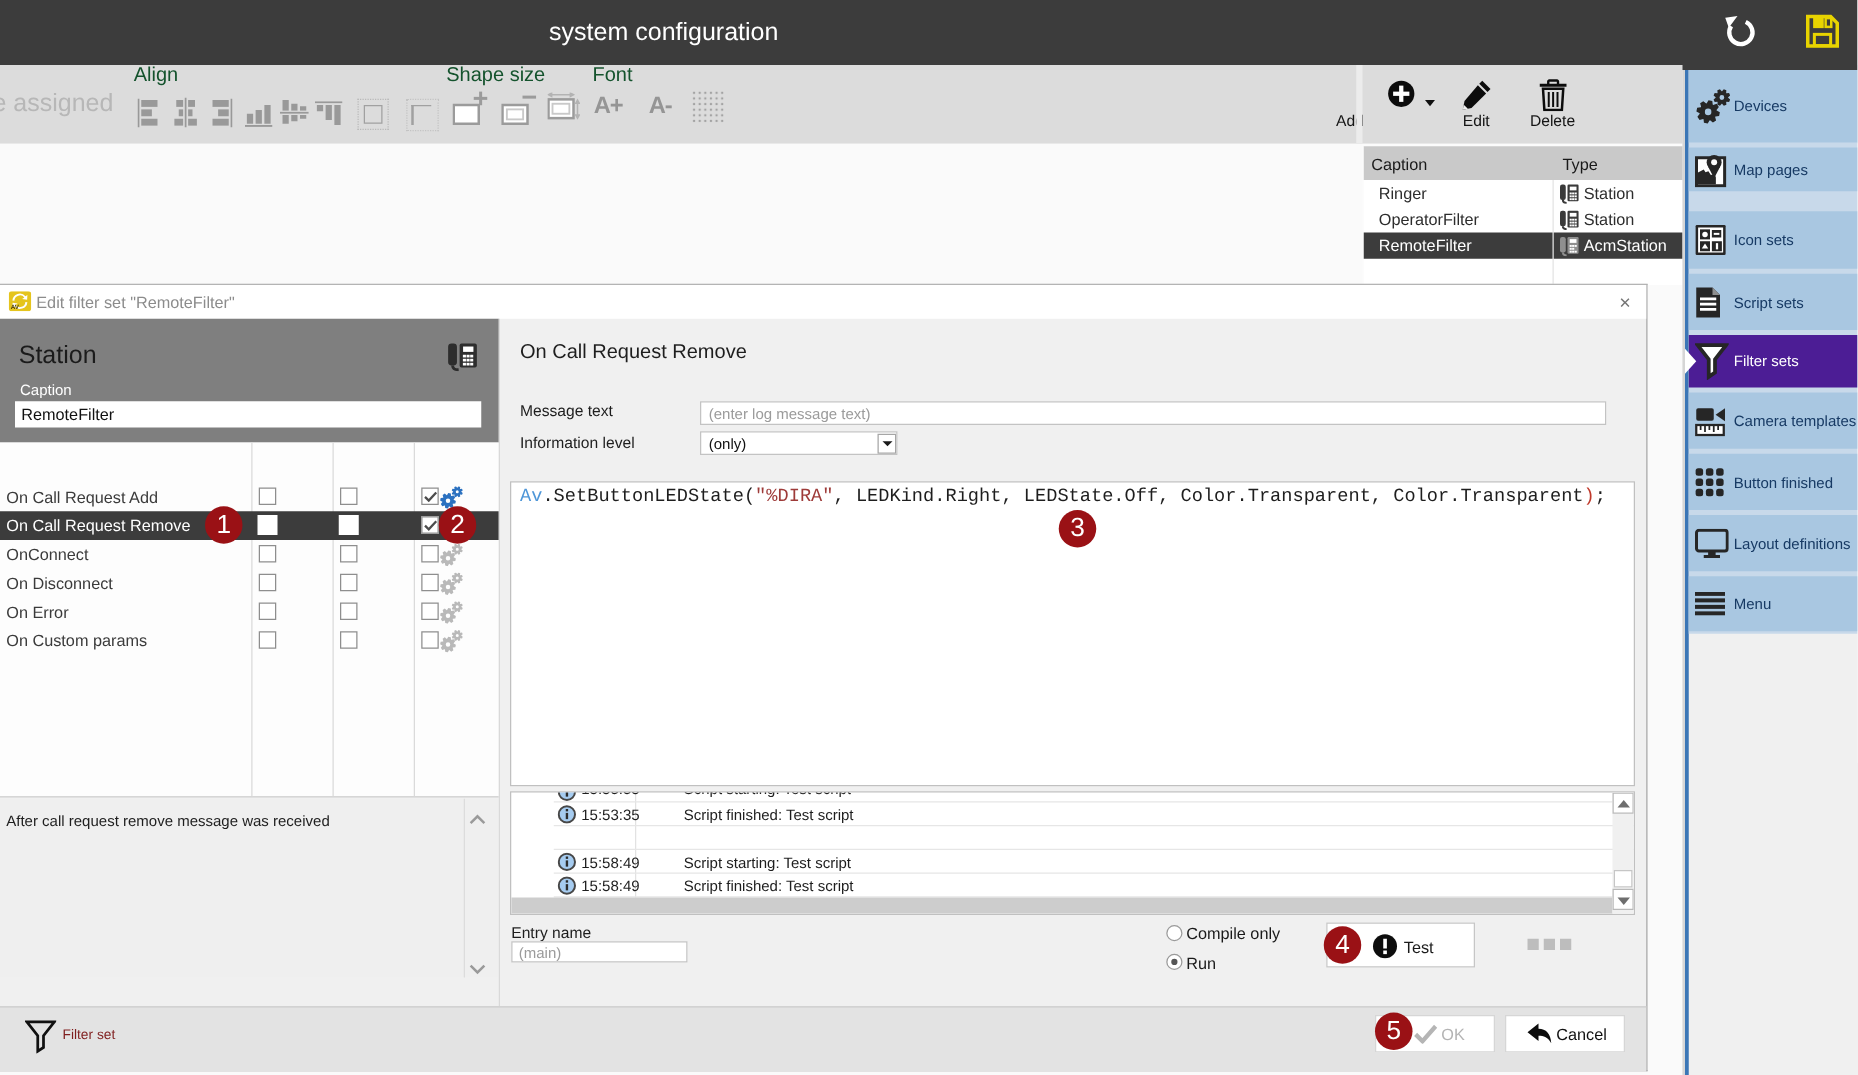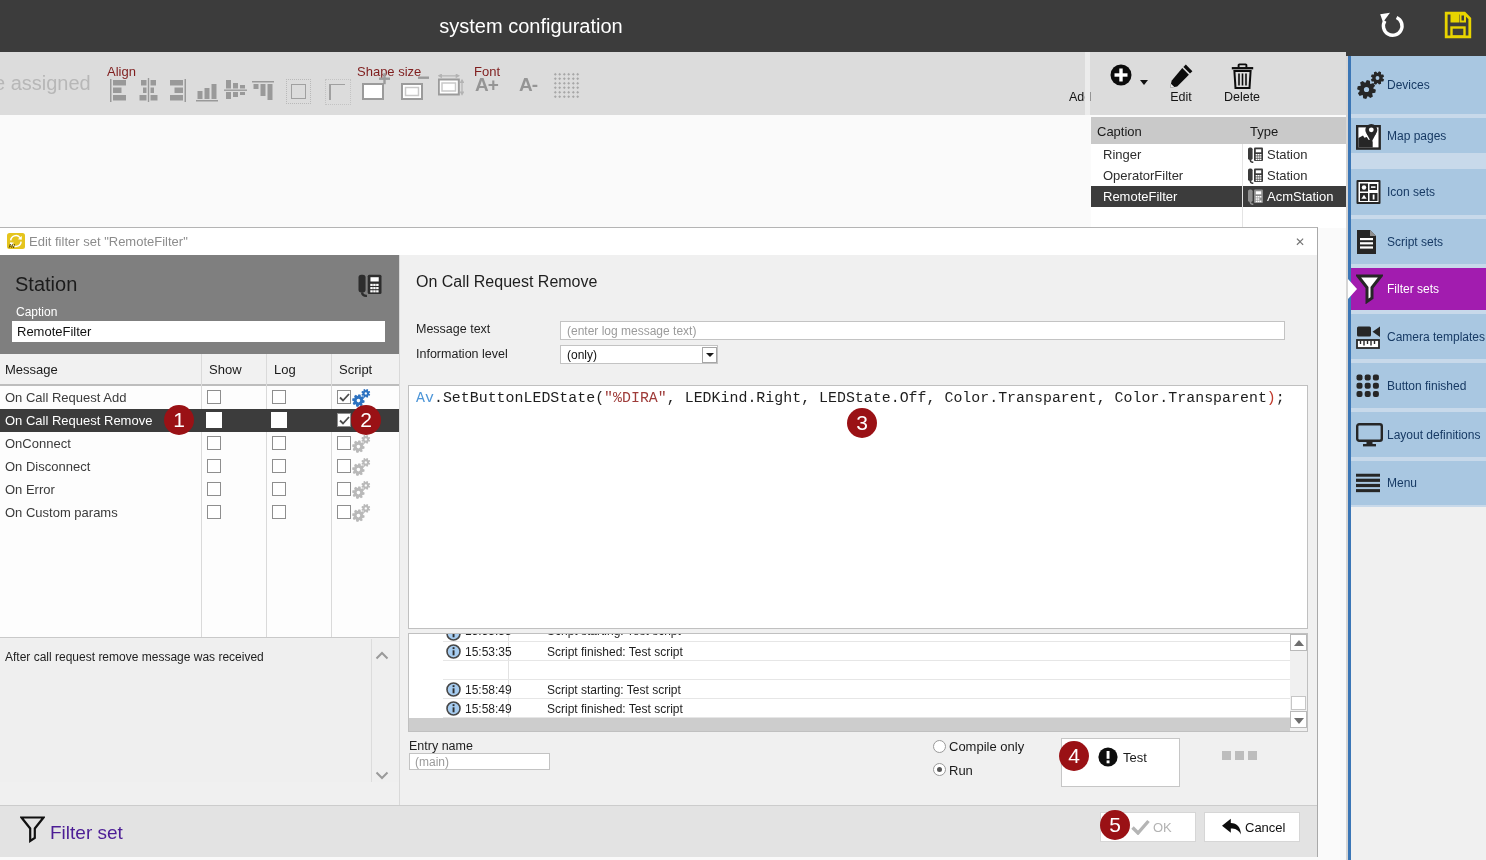--- a/index.html
+++ b/index.html
@@ -7,21 +7,21 @@
 body { font-family:"Liberation Sans", sans-serif; background:#fafafa; }
 #root { position:relative; width:1486px; height:860px; }
 svg { display:block; }
 
 
 #topbar { position:absolute; left:0; top:0; width:1486px; height:52px; background:#3c3c3c; }
 #apptitle { position:absolute; left:0; top:15px; width:1062px; text-align:center; color:#fff; font-size:20px; }
 
 
 #toolbar { position:absolute; left:0; top:52px; width:1486px; height:63px; background:#dcdcdc; }
-#toolbar .glabel { position:absolute; top:12px; font-size:13px; color:#7f1d1d; }
+#toolbar .glabel { position:absolute; top:0; font-size:16px; color:#14532d; }
 #assigned { position:absolute; left:-6px; top:20px; font-size:20px; color:#b7b7b7; }
 .ticon { position:absolute; top:26px; }
 .dotgrid { position:absolute; left:553px; top:20px; width:27px; height:26px;
   background-image:radial-gradient(#a3a3a3 1.1px, rgba(0,0,0,0) 1.2px); background-size:4.5px 4.5px; }
 .afont { position:absolute; top:22px; font-size:19px; font-weight:bold; color:#959595; letter-spacing:-1px; }
 .tbtn-lbl { position:absolute; top:38px; font-size:12.5px; color:#141414; text-align:center; width:60px; }
 
 
 #canvas { position:absolute; left:0; top:115px; width:1085px; height:113px; background:#fafafa; }
 #rpanel { position:absolute; left:1090px; top:115px; width:258px; height:113px; background:#fbfbfb; }
@@ -34,21 +34,21 @@
 .cap-row svg { position:absolute; left:157px; top:3px; }
 .cap-row.sel { background:#3c3c3c; color:#fff; }
 #cap-vline { position:absolute; left:151px; top:27px; width:1px; height:84px; background:#e4e4e4; }
 
 
 #sidebar { position:absolute; left:1346px; top:52px; width:140px; height:808px; background:#f0f0f0; }
 #sb-border { position:absolute; left:0; top:0; width:2px; height:808px; background:#d6d6d6; }
 #sb-accent { position:absolute; left:2px; top:0; width:3px; height:808px; background:#3b76b6; }
 .sb-item { position:absolute; left:5px; width:135px; background:#a9c7e1; }
 .sb-item .lbl { position:absolute; left:36px; top:50%; margin-top:-7px; font-size:12px; color:#173a64; white-space:nowrap; }
-.sb-item.sel { background:#a21caf; }
+.sb-item.sel { background:#4c1d95; }
 .sb-item.sel .lbl { color:#fff; }
 .sb-item svg { position:absolute; left:5px; top:50%; transform:translateY(-50%); }
 #sb-arrow { position:absolute; left:2px; top:227px; width:0; height:0; border-top:10px solid transparent; border-bottom:10px solid transparent; border-left:9px solid #fff; z-index:5; }
 #sb-top { position:absolute; left:0; top:0; width:140px; height:4px; background:#3c3c3c; }
 
 
 #dialog { position:absolute; left:0; top:227px; width:1318px; height:630px; background:#f0f0f0; border-top:1px solid #b4b4b4; border-right:1px solid #a9a9a9; border-bottom:1px solid #a9a9a9; }
 #dlg-title { position:absolute; left:0; top:0; width:1317px; height:27px; background:#fff; }
 #dlg-title .txt { position:absolute; left:29px; top:6px; font-size:13px; color:#8c8c8c; }
 #dlg-close { position:absolute; left:1295px; top:7px; font-size:12px; color:#757575; }
@@ -95,28 +95,28 @@
 #log-sb { position:absolute; left:881px; top:0; width:17px; height:97px; background:#f0f0f0; }
 .sb-btn { position:absolute; left:0; width:17px; height:17px; background:#fff; border:1px solid #b9b9b9; }
 .sb-btn:after { content:""; position:absolute; left:2.5px; }
 #sb-up:after { top:5px; border-left:5px solid transparent; border-right:5px solid transparent; border-bottom:6px solid #6e6e6e; }
 #sb-dn:after { top:6px; border-left:5px solid transparent; border-right:5px solid transparent; border-top:6px solid #6e6e6e; }
 #sb-thumb { position:absolute; left:1px; top:62px; width:15px; height:14px; background:#fff; border:1px solid #c6c6c6; }
 #entry-input { position:absolute; left:409px; top:525px; width:141px; height:17px; background:#fff; border:1px solid #c3c3c3; font-size:12px; color:#9b9b9b; padding:1px 5px; font-family:"Liberation Sans", sans-serif; }
 .radio { position:absolute; width:13px; height:13px; border:1px solid #9a9a9a; border-radius:50%; background:#fff; }
 .radio.on:after { content:""; position:absolute; left:3px; top:3px; width:5px; height:5px; border-radius:50%; background:#565656; }
 .rad-lbl { position:absolute; font-size:13px; color:#1a1a1a; }
-#test-btn { position:absolute; left:1061px; top:510px; width:119px; height:49px; background:#fff; border:1px solid #c6c6c6; }
+#test-btn { position:absolute; left:1061px; top:510px; width:119px; height:36px; background:#fff; border:1px solid #c6c6c6; }
 #test-btn .t { position:absolute; left:61px; top:11px; font-size:13px; color:#1a1a1a; }
 #test-btn svg { position:absolute; left:36px; top:8px; }
 #dots span { position:absolute; width:9px; height:9px; background:#bdbdbd; }
 
 
 #footer { position:absolute; left:0; top:577px; width:1317px; height:52px; background:#e3e3e3; border-top:1px solid #cccccc; }
-#footer .t { position:absolute; left:50px; top:16px; font-size:19px; color:#4c1d95; }
+#footer .t { position:absolute; left:50px; top:16px; font-size:11px; color:#7f1d1d; }
 #footer > svg { position:absolute; left:20px; top:10px; }
 .fbtn { position:absolute; top:6px; width:96px; height:30px; background:#fff; border:1px solid #d6d6d6; }
 #ok-btn { left:1100px; }
 #ok-btn .t { position:absolute; left:52px; top:7px; font-size:13px; color:#b3b3b3; }
 #ok-btn svg { position:absolute; left:30px; top:6px; }
 #cancel-btn { left:1204px; }
 #cancel-btn .t { position:absolute; left:40px; top:7px; font-size:13px; color:#111; }
 #cancel-btn svg { position:absolute; left:16px; top:5px; }
 
 
@@ -449,26 +449,20 @@
             <rect x="7.7" y="10.6" width="1.6" height="1.4"></rect>
             <rect x="9.6" y="10.6" width="1.6" height="1.4"></rect>
             <rect x="11.5" y="10.6" width="1.6" height="1.4"></rect>
           </g>
           <path d="M2.3,12 q0.2,2.4 3.2,2.2" stroke="#2d2d2d" stroke-width="1.5" fill="none"></path>
     </svg>
     <div class="caption">Caption</div>
     <input id="lp-input" value="RemoteFilter" style="">
   </div>
   <div id="lp-table">
-    <div id="lp-thead">
-      <span style="left:5px;">Message</span>
-      <span style="left:209px;">Show</span>
-      <span style="left:274px;">Log</span>
-      <span style="left:339px;">Script</span>
-    </div>
     <div class="lp-vline" style="left:201px;"></div>
     <div class="lp-vline" style="left:266px;"></div>
     <div class="lp-vline" style="left:331px;"></div>
     <div class="lp-row" style="top:32px;">
       <span class="msg">On Call Request Add</span>
       <span class="cb" style="left:207px;"></span>
           <span class="cb" style="left:272px;"></span>
       <span class="cb" style="left:337px;">
             <svg width="11" height="9" viewBox="0 0 11 9">
               <path d="M1,4.5 L4,7.5 L10,1" stroke="#4c4c4c" stroke-width="1.8" fill="none"></path>

